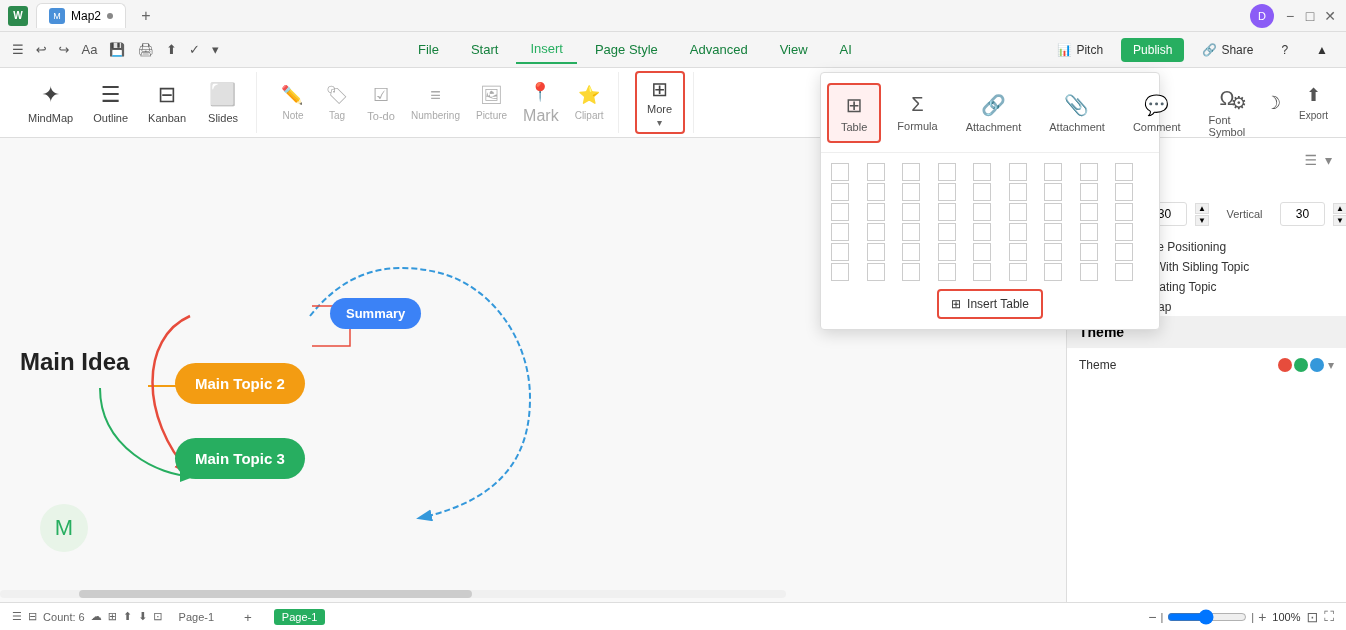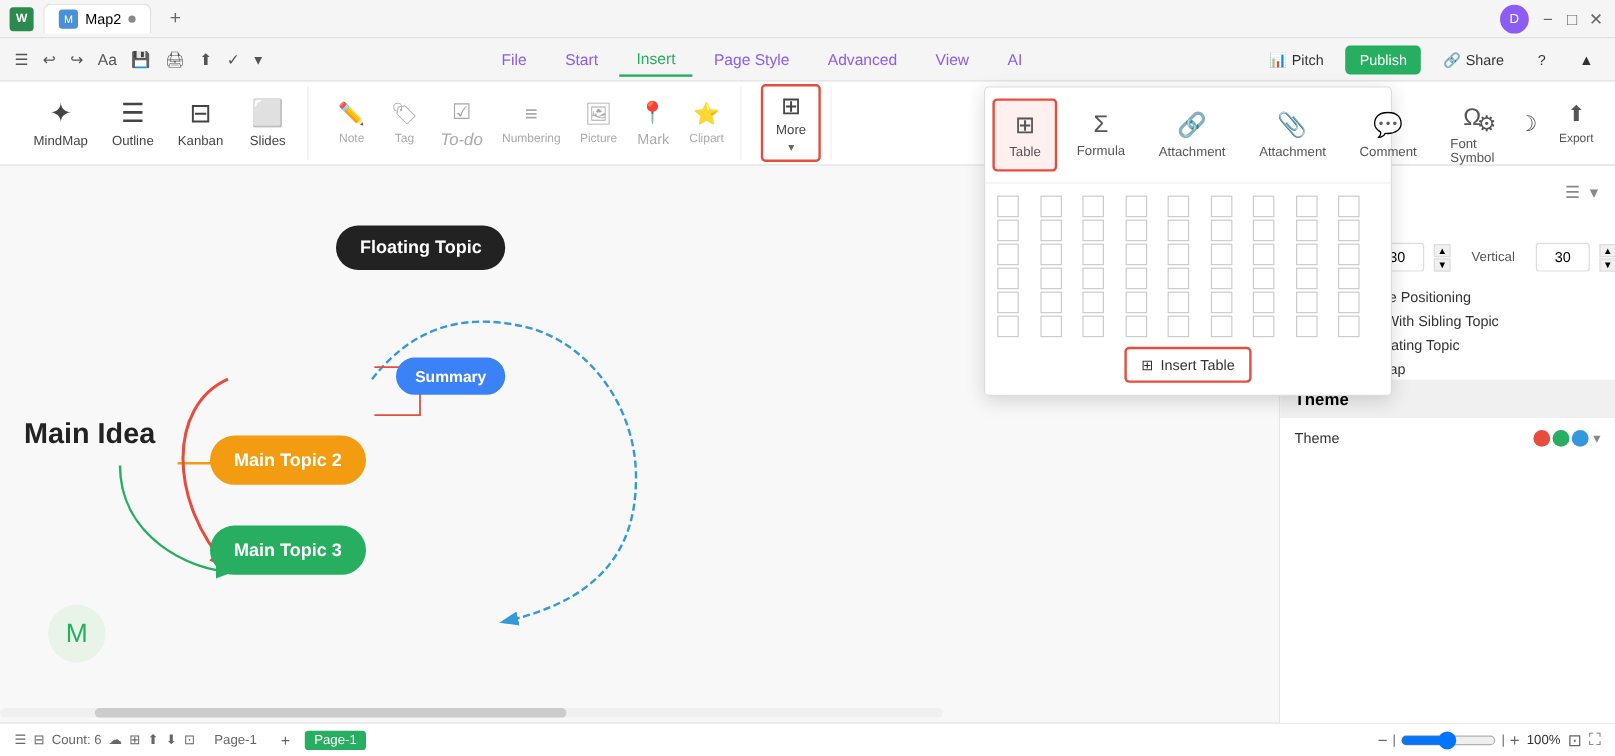--- a/index.html
+++ b/index.html
@@ -22,21 +22,21 @@
     .win-btn { width: 16px; height: 16px; background: none; border: none; cursor: pointer; color: #666; font-size: 14px; display: flex; align-items: center; justify-content: center; }
 
     
     .menu-bar {
       display: flex; align-items: center; background: #f5f5f5; height: 36px;
       padding: 0 8px; border-bottom: 1px solid #ddd; gap: 4px;
     }
     .menu-left { display: flex; align-items: center; gap: 4px; }
     .menu-icon-btn { background: none; border: none; cursor: pointer; padding: 4px; color: #555; font-size: 13px; }
     .menu-tabs { display: flex; align-items: center; flex: 1; justify-content: center; gap: 4px; }
-    .menu-tab { padding: 6px 14px; font-size: 13px; cursor: pointer; border-radius: 4px; color: #8b5cf6; border: none; background: none; }
+    .menu-tab { padding: 6px 14px; font-size: 13px; cursor: pointer; border-radius: 4px; color: #15803d; border: none; background: none; }
     .menu-tab.active { color: #27ae60; border-bottom: 2px solid #27ae60; border-radius: 0; }
     .menu-right { display: flex; align-items: center; gap: 8px; }
     .menu-action-btn { display: flex; align-items: center; gap: 4px; padding: 5px 10px; border: none; background: none; cursor: pointer; color: #333; font-size: 12px; border-radius: 4px; }
     .publish-btn { background: #27ae60; color: white; border-radius: 4px; padding: 5px 12px; border: none; cursor: pointer; font-size: 12px; }
 
     
     .toolbar {
       display: flex; align-items: center; background: white; height: 70px;
       padding: 4px 12px; border-bottom: 1px solid #ddd; gap: 8px; position: relative;
     }
@@ -242,33 +242,33 @@
     <div class="tool-item-sm">
       <span class="tool-icon" style="font-size:18px;color:#aaa;">✏️</span>
       <span class="tool-label" style="font-size:10px;color:#aaa;">Note</span>
     </div>
     <div class="tool-item-sm">
       <span class="tool-icon" style="font-size:18px;color:#aaa;">🏷</span>
       <span class="tool-label" style="font-size:10px;color:#aaa;">Tag</span>
     </div>
     <div class="tool-item-sm">
       <span class="tool-icon" style="font-size:18px;color:#aaa;">☑</span>
-      <span class="tool-label" style="font-size:14px;color:#aaa;font-style:italic;">To-do</span>
+      <span class="tool-label" style="font-size:11px;color:#aaa;">To-do</span>
     </div>
     <div class="tool-item-sm">
       <span class="tool-icon" style="font-size:18px;color:#aaa;">≡</span>
       <span class="tool-label" style="font-size:10px;color:#aaa;">Numbering</span>
     </div>
     <div class="tool-item-sm">
       <span class="tool-icon" style="font-size:18px;color:#aaa;">🖼</span>
       <span class="tool-label" style="font-size:10px;color:#aaa;">Picture</span>
     </div>
     <div class="tool-item-sm">
       <span class="tool-icon" style="font-size:18px;color:#aaa;">📍</span>
-      <span class="tool-label" style="font-size:12px;color:#aaa;">Mark</span>
+      <span class="tool-label" style="font-size:16px;color:#aaa;">Mark</span>
     </div>
     <div class="tool-item-sm">
       <span class="tool-icon" style="font-size:18px;color:#aaa;">⭐</span>
       <span class="tool-label" style="font-size:10px;color:#aaa;">Clipart</span>
     </div>
   </div>
 
   <div class="toolbar-group">
     <div class="more-btn">
       <span class="tool-icon">⊞</span>
@@ -402,23 +402,20 @@
         </marker>
         <marker id="arrow-green" markerWidth="8" markerHeight="8" refX="6" refY="3" orient="auto">
           <path d="M0,0 L0,6 L8,3 z" fill="#27ae60"></path>
         </marker>
         <marker id="arrow-red" markerWidth="8" markerHeight="8" refX="6" refY="3" orient="auto">
           <path d="M0,0 L0,6 L8,3 z" fill="#e74c3c"></path>
         </marker>
       </defs>
     </svg>
 
-    <div class="floating-topic">
-      <span>Floating Topic</span>
-    </div>
     <div class="main-idea">
       <span>Main Idea</span>
     </div>
     <div class="summary-badge">
       <span>Summary</span>
     </div>
     <div class="main-topic-2">
       <span>Main Topic 2</span>
     </div>
     <div class="main-topic-3">
@@ -505,21 +502,21 @@
   <div class="status-left">
     <span>☰</span>
     <span>⊟</span>
     <span>Count: 6</span>
     <span>☁</span>
     <span>⊞</span>
     <span>⬆</span>
     <span>⬇</span>
     <span>⊡</span>
   </div>
-  <div style="display:flex;align-items:flex-end;gap:12px;">
+  <div style="display:flex;align-items:flex-end;gap:22px;">
     <span class="page-tab-inactive">Page-1</span>
     <button style="background:none;border:none;cursor:pointer;color:#666;">+</button>
     <span class="page-tab">Page-1</span>
   </div>
   <div class="status-right">
     <div class="zoom-controls">
       <button class="zoom-btn">−</button>
       <span>|</span>
       <input type="range" class="zoom-slider" min="10" max="200" value="100" style="">
       <span>|</span>

